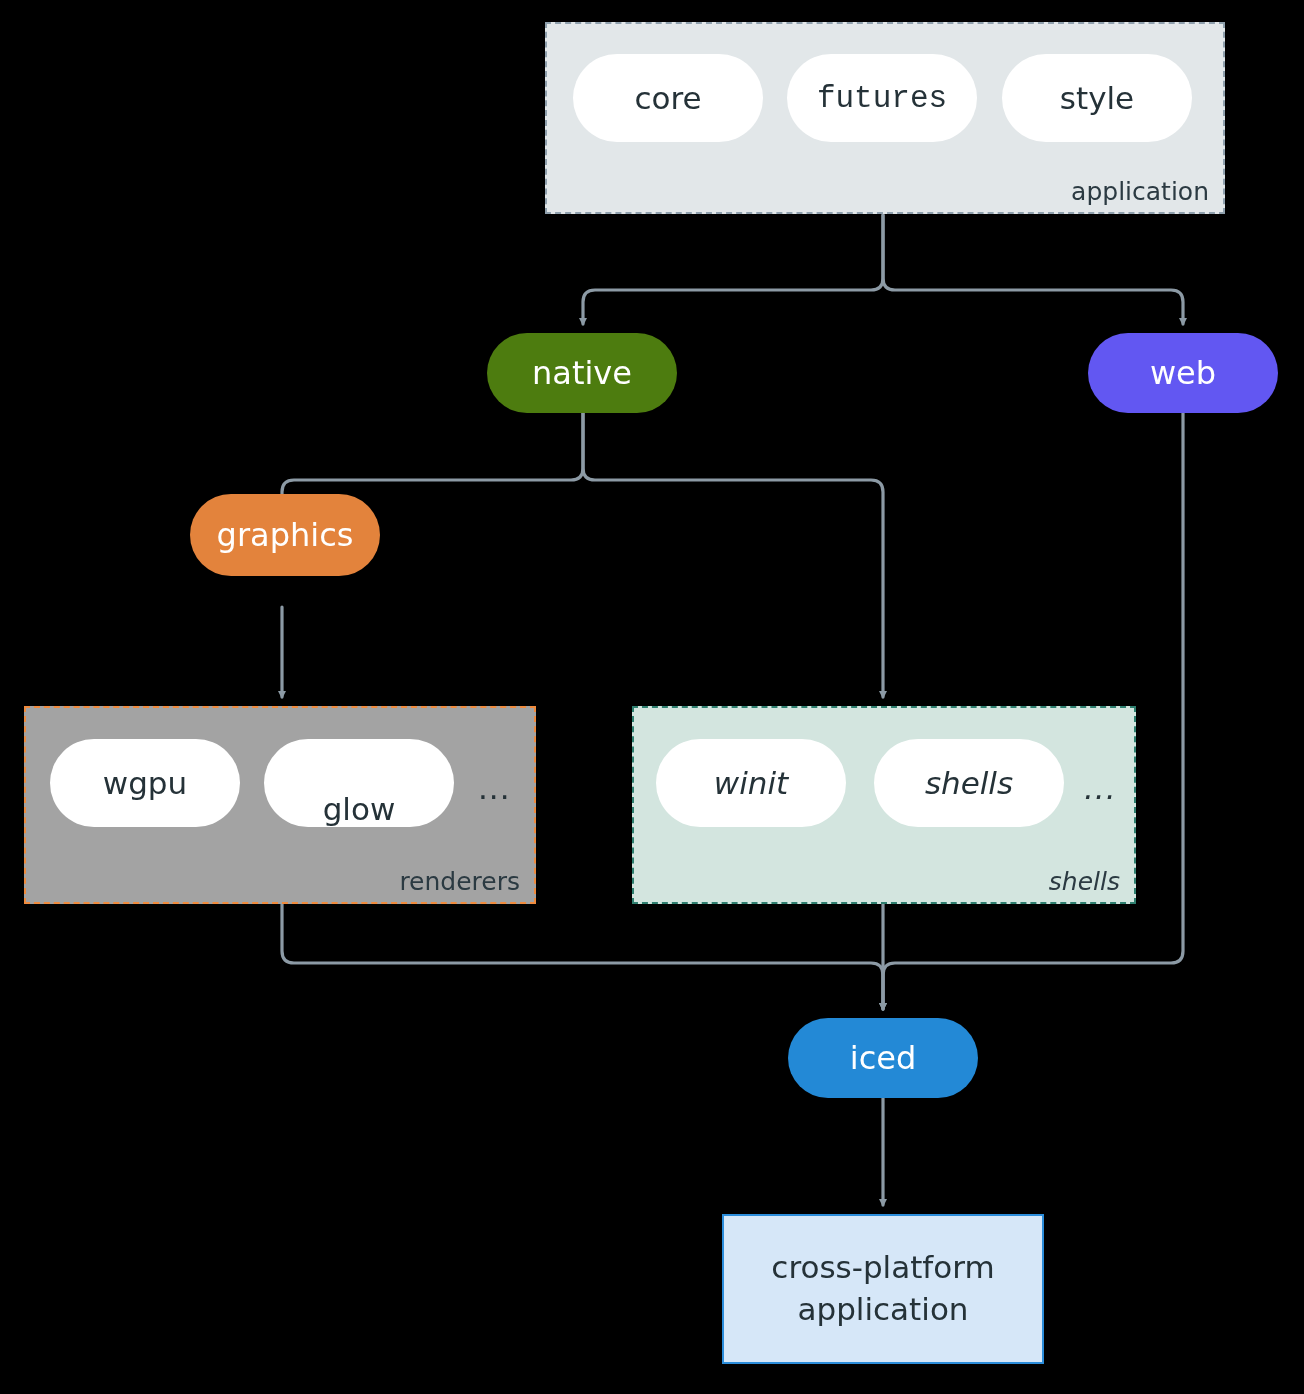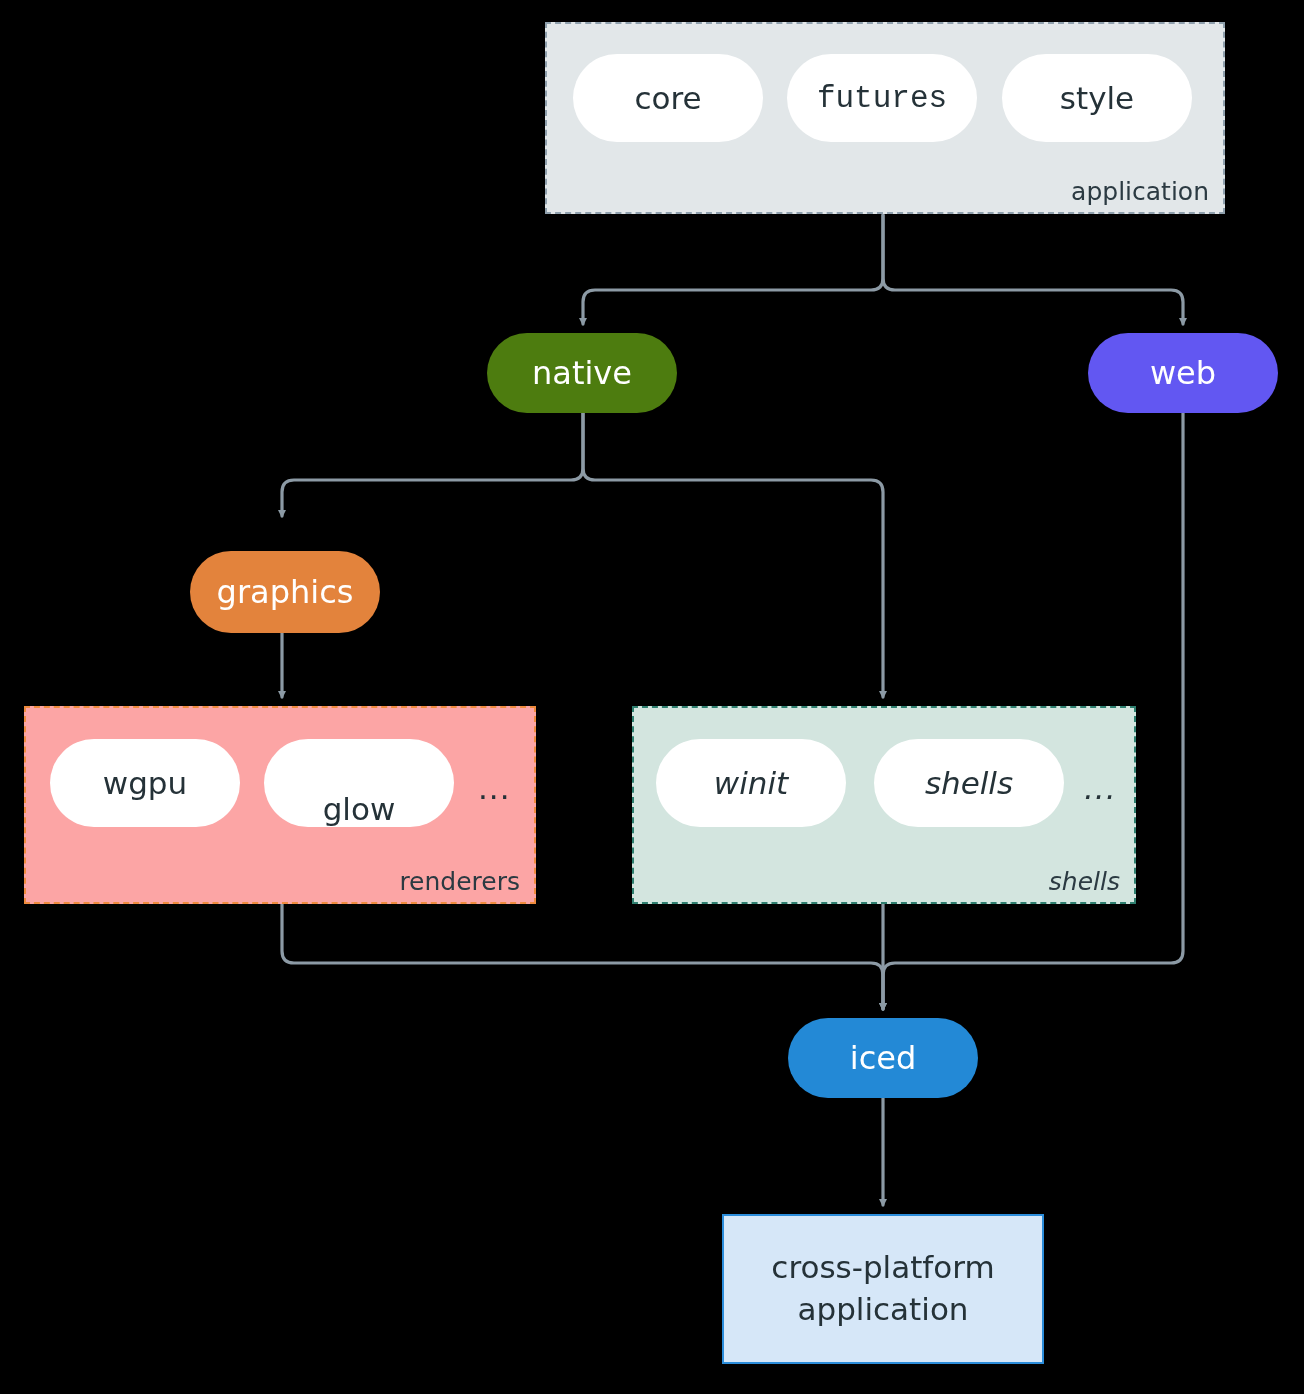--- a/index.html
+++ b/index.html
@@ -65,21 +65,21 @@
     width: 680px;
     height: 192px;
     background: #e2e7e9;
     border-color: #8fa0ad;
   }
   #cluster-renderers {
     left: 24px;
     top: 706px;
     width: 512px;
     height: 198px;
-    background: #fca5a5;
+    background: #a3a3a3;
     border-color: #ef8b3e;
   }
   #cluster-shells {
     left: 632px;
     top: 706px;
     width: 504px;
     height: 198px;
     background: #d3e5df;
     border-color: #2f8070;
     font-style: italic;
@@ -130,21 +130,21 @@
   }
   #node-web {
     left: 1088px;
     top: 333px;
     width: 190px;
     height: 80px;
     background: #6257f2;
   }
   #node-graphics {
     left: 190px;
-    top: 551px;
+    top: 494px;
     width: 190px;
     height: 82px;
     background: #e3833c;
   }
   #node-iced {
     left: 788px;
     top: 1018px;
     width: 190px;
     height: 80px;
     background: #2389d6;

